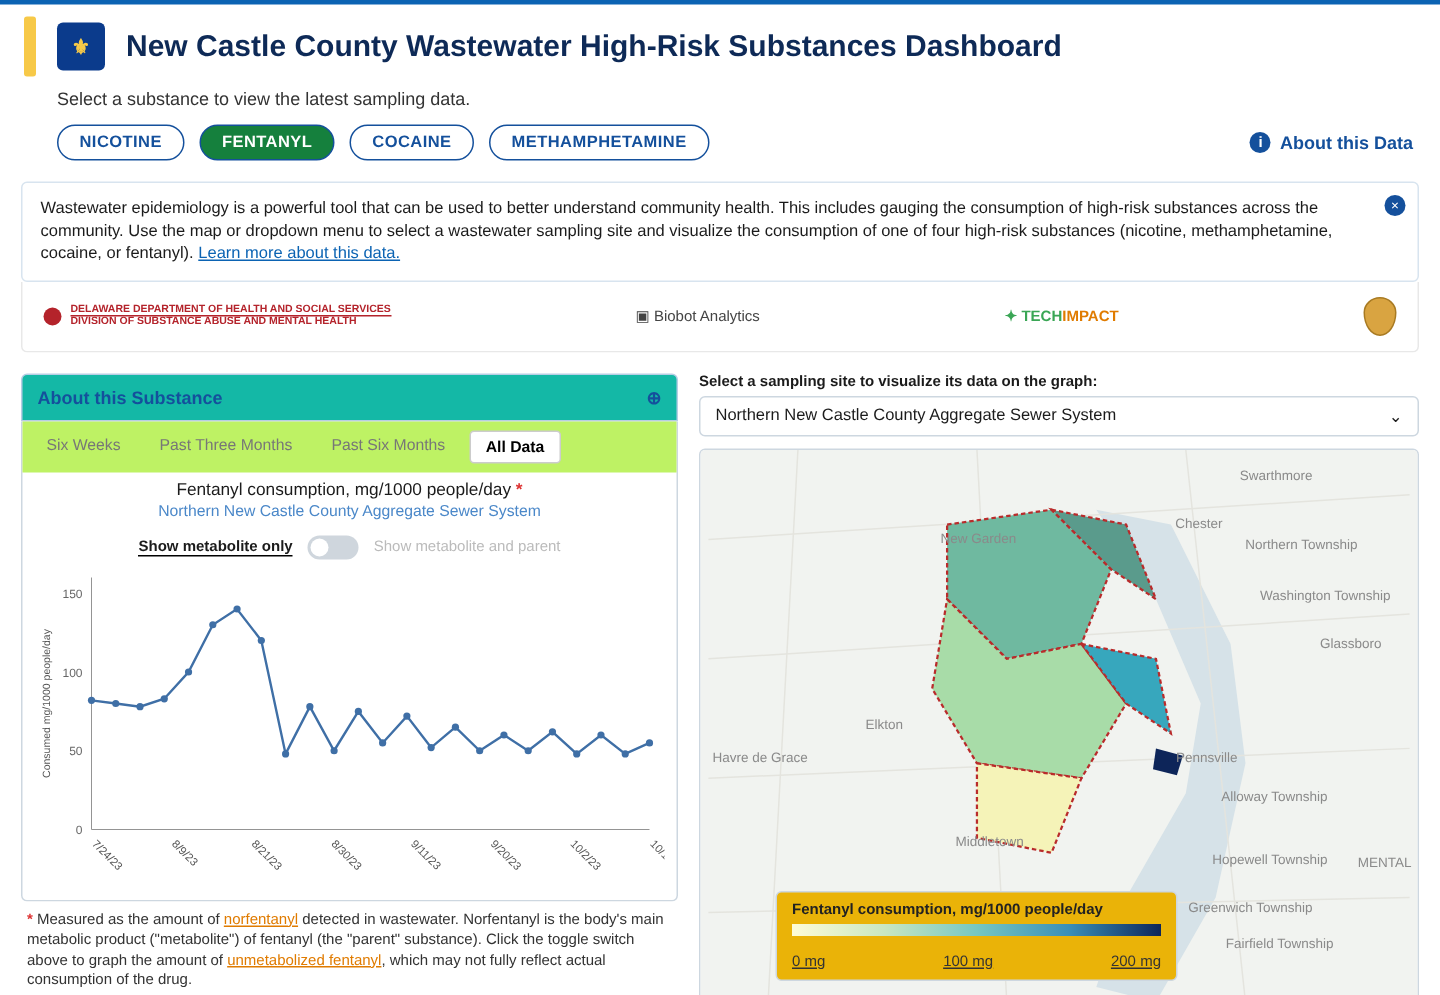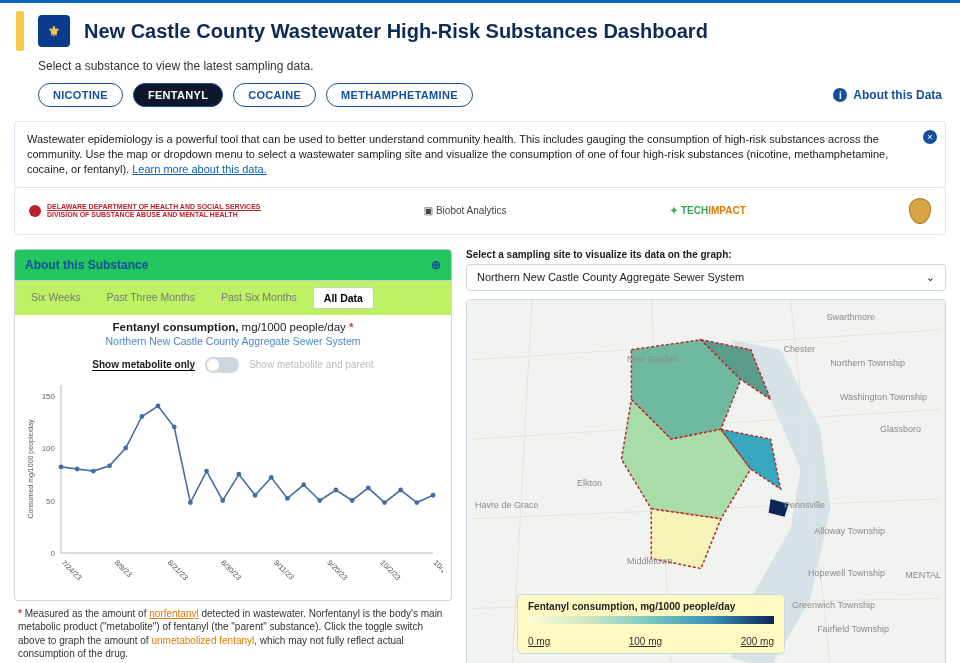--- a/index.html
+++ b/index.html
@@ -26,21 +26,21 @@
   .tabs-row {
     display:flex; align-items:center; justify-content:space-between;
     padding: 0 18px 14px;
   }
   .pill-group { display:flex; gap:10px; padding-left: 20px;}
   .pill {
     border: 1.5px solid #14509c; color:#14509c; background:#fff;
     padding: 5px 14px; border-radius: 14px; font-size: 11px; font-weight:700;
     letter-spacing: .3px; cursor:pointer;
   }
-  .pill.active { background:#0f172a; color:#fff; }
+  .pill.active { background:#15803d; color:#fff; }
   .about-link { color:#14509c; font-size:12px; font-weight:600; display:flex;align-items:center;gap:6px;}
   .info-icon { width:14px;height:14px;border-radius:50%;background:#14509c;color:#fff;display:inline-flex;align-items:center;justify-content:center;font-size:10px;font-weight:bold;}
   .content { padding: 0 14px 14px; }
   .infobox {
     border:1px solid #d8e4ef; border-radius:4px; padding: 10px 30px 10px 12px;
     position:relative; background:#fff; font-size:11px; line-height:1.35;
   }
   .infobox .close {
     position:absolute; right:8px; top:8px; width:14px;height:14px;border-radius:50%;
     background:#14509c;color:#fff;display:flex;align-items:center;justify-content:center;font-size:9px;cursor:pointer;
@@ -57,49 +57,49 @@
   .sp-tech { color:#3aa655; font-weight:600; }
   .sp-tech .orange{color:#e07b00;}
   .badge-shield { width:22px;height:26px;background:#d9a441;border-radius:50% 50% 50% 50% / 40% 40% 60% 60%;border:1px solid #a87a22;}
   .main-grid {
     display:grid; grid-template-columns: 438px 1fr; gap: 14px; margin-top: 14px;
     align-items:start;
   }
   .card { border:1px solid #cdd7e0; border-radius:4px; }
   .panel-head {
     color:#14509c; font-weight:600; font-size:12px; padding:8px 10px;
-    border:1px solid #b8cde4; border-radius:4px 4px 0 0; background:#22c55e;
+    border:1px solid #b8cde4; border-radius:4px 4px 0 0; background:#14b8a6;
     display:flex;justify-content:space-between;align-items:center;text-align:right;
   }
   .expand-icon { color:#14509c; font-weight:bold; cursor:pointer;}
   .range-tabs { display:flex; gap:6px; padding:6px; background:#bef264; justify-content:flex-start; }
   .rtab { padding:4px 10px; font-size:10.5px; color:#777; cursor:pointer; border-radius:3px;}
   .rtab.active { background:#fff; color:#000; font-weight:600; border:1px solid #ccc; }
   .chart-area { padding: 6px 8px 8px; }
   .chart-title { text-align:center; font-size:11.5px; }
-  .chart-title b { font-weight:700; }
+  .chart-title b { font-weight:400; }
   .chart-sub { text-align:center; color:#4b88c9; font-size:10.5px; margin-top:2px;}
   .toggle-row { display:flex;align-items:center;justify-content:center;gap:10px;margin:10px 0 6px; font-size:10px;}
   .toggle-label { border-bottom:1px solid #000; font-weight:600;}
   .toggle { width:34px;height:16px;border-radius:10px;background:#cfd6dd;position:relative;}
   .toggle::after { content:"";position:absolute;left:2px;top:2px;width:12px;height:12px;border-radius:50%;background:#fff;}
   .toggle-off-label { color:#bbb; }
   .chart-svg { width:100%; height:auto; }
   .footnote { font-size:10px; color:#333; padding: 6px 4px 0; line-height:1.35;}
   .footnote .nor { color:#e07b00; text-decoration:underline;}
-  .footnote .unm { color:#e07b00; }
+  .footnote .unm { color:#e07b00; text-decoration:underline;}
   .red-ast { color:#d33; font-weight:bold;}
   .right-col {}
   .select-label { font-size:10px; font-weight:700; margin-bottom:4px;}
   .dropdown { border:1px solid #cdd7e0; border-radius:4px; padding:6px 10px; display:flex;justify-content:space-between;align-items:center; font-size:11px; margin-bottom:8px; cursor:pointer;}
   .map-wrap { border:1px solid #cdd7e0; border-radius:4px; height:370px; position:relative; overflow:hidden;}
   .map-bg { position:absolute; inset:0; background:#f1f3f0;}
   .map-svg { position:absolute; inset:0; width:100%; height:100%;}
   .legend {
-    position:absolute; left:50px; bottom:14px; background:#fef9c3; border:1px solid #cdd7e0;
+    position:absolute; left:50px; bottom:14px; background:#eab308; border:1px solid #cdd7e0;
     border-radius:4px; padding:6px 10px; width:268px;
   }
   .legend-title { font-size:10px; font-weight:600; color:#222; margin-bottom:4px;}
   .legend-bar { height:8px; background:linear-gradient(90deg,#fefcd7, #c9e7c1 25%, #77c7c2 50%, #3a8fb7 75%, #0d2559 100%);}
   .legend-labels { display:flex;justify-content:space-between;font-size:10px;margin-top:12px;color:#333;text-decoration:underline;}
   .map-city { position:absolute; font-size:9px; color:#8a8a8a;}
   .chev { display:inline-block; }
 </style>
 </head>
 <body>
@@ -258,21 +258,21 @@
         <div class="map-city" style="top:124px;right:24px">Glassboro</div>
         <div class="map-city" style="top:178px;left:110px">Elkton</div>
         <div class="map-city" style="top:200px;right:120px">Pennsville</div>
         <div class="map-city" style="top:226px;right:60px">Alloway Township</div>
         <div class="map-city" style="top:268px;right:60px">Hopewell Township</div>
         <div class="map-city" style="top:300px;right:70px">Greenwich Township</div>
         <div class="map-city" style="top:324px;right:56px">Fairfield Township</div>
         <div class="map-city" style="top:270px;right:4px">MENTAL</div>
         <div class="map-city" style="top:200px;left:8px">Havre de Grace</div>
         <div class="map-city" style="top:54px;left:160px">New Garden</div>
-        <div class="map-city" style="top:256px;left:160px">Middletown</div>
+        <div class="map-city" style="top:256px;left:170px">Middletown</div>
 
         <div class="legend">
           <div class="legend-title">Fentanyl consumption, mg/1000 people/day</div>
           <div class="legend-bar"></div>
           <div class="legend-labels">
             <span>0 mg</span>
             <span>100 mg</span>
             <span>200 mg</span>
           </div>
         </div>

